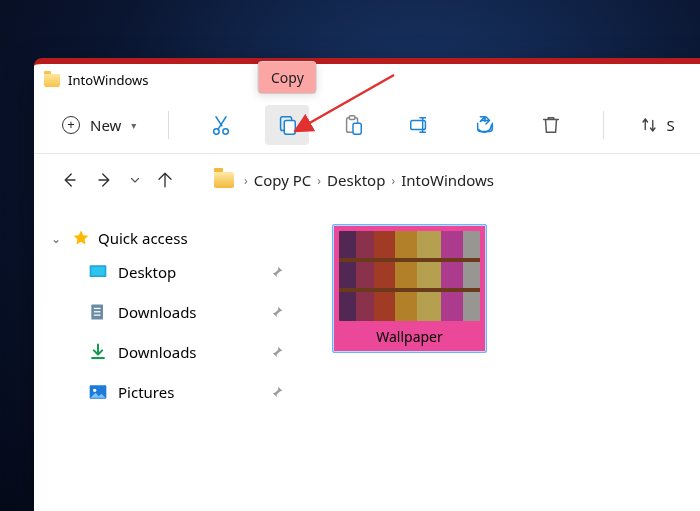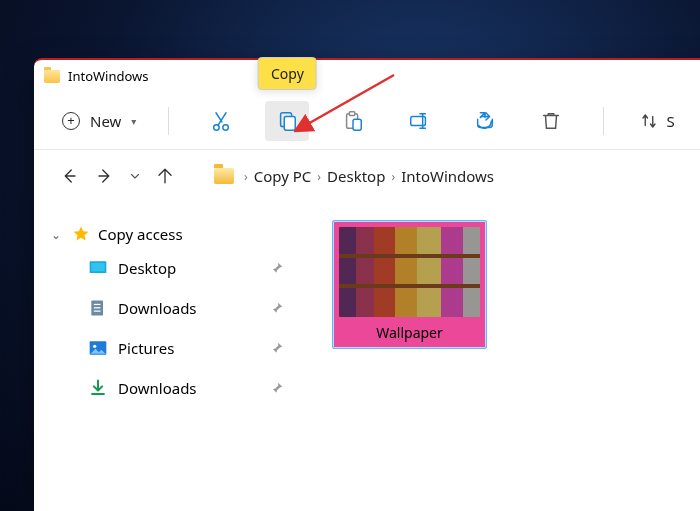--- a/index.html
+++ b/index.html
@@ -19,38 +19,38 @@
       radial-gradient(1px 1px at 350px 40px,#cde 50%,transparent 51%),
       radial-gradient(1px 1px at 450px 15px,#fff 50%,transparent 51%),
       radial-gradient(1px 1px at 550px 35px,#bcd 50%,transparent 51%),
       radial-gradient(1px 1px at 630px 20px,#fff 50%,transparent 51%),
       radial-gradient(1px 1px at 670px 60px,#cde 50%,transparent 51%);
     pointer-events:none;
   }
 
   .window {
     position:absolute; left:34px; top:58px; right:0; bottom:0;
-    background:#fff; border-top:2px solid #b91c1c;
+    background:#fff; border-top:6px solid #b91c1c;
     border-top-left-radius:8px; box-shadow:0 10px 30px rgba(0,0,0,.4);
   }
 
   
   .titlebar { height:32px; display:flex; align-items:center; padding:0 10px; gap:8px; font-size:13px; }
   .folder-ico { width:16px; height:13px; background:linear-gradient(#ffe59a,#f7c34a); border-radius:1px 1px 2px 2px; position:relative; }
   .folder-ico::before { content:""; position:absolute; top:-3px; left:0; width:7px; height:3px; background:#f7c34a; border-radius:1px 1px 0 0; }
 
   
   .toolbar { height:58px; display:flex; align-items:center; padding:0 18px; gap:6px; border-bottom:1px solid #e8e8e8; color:#222; }
   .new-btn { display:flex; align-items:center; gap:10px; padding:6px 10px; border-radius:4px; font-size:15px; }
   .plus-circle { width:18px; height:18px; border:1.5px solid #333; border-radius:50%; display:flex; align-items:center; justify-content:center; font-size:13px; line-height:1; }
   .chev-small { font-size:10px; color:#666; }
   .vsep { width:1px; height:28px; background:#ddd; margin:0 16px; }
   .tool { width:44px; height:40px; display:flex; align-items:center; justify-content:center; border-radius:4px; position:relative; margin:0 8px; }
   .tool.active { background:#eaeaea; }
-  .tooltip { position:absolute; top:-44px; left:50%; transform:translateX(-50%); background:#fde047; border:1px solid #ccc; padding:6px 12px; border-radius:4px; box-shadow:0 2px 8px rgba(0,0,0,.12); font-size:14px; white-space:nowrap; }
+  .tooltip { position:absolute; top:-44px; left:50%; transform:translateX(-50%); background:#fca5a5; border:1px solid #ccc; padding:6px 12px; border-radius:4px; box-shadow:0 2px 8px rgba(0,0,0,.12); font-size:14px; white-space:nowrap; }
   .sort-col { display:flex; align-items:center; gap:8px; margin-left:14px; font-size:15px; }
 
   
   .navrow { height:52px; display:flex; align-items:center; padding:0 18px; gap:2px; }
   .navbtn { width:34px; height:34px; display:flex; align-items:center; justify-content:center; color:#555; border-radius:4px; }
   .breadcrumb { display:flex; align-items:center; gap:6px; margin-left:30px; font-size:15px; color:#222; }
   .bc-sep { color:#777; font-size:12px; }
   .folder-lg { width:20px; height:16px; background:linear-gradient(#ffe9a8,#f3b93a); border-radius:2px; position:relative; margin-right:4px;}
   .folder-lg::before{content:"";position:absolute;top:-4px;left:0;width:9px;height:4px;background:#f3b93a;border-radius:1px 1px 0 0;}
 
@@ -191,21 +191,21 @@
   </div>
 
   <div class="body">
 
     <div class="sidebar">
       <div class="qa-head">
         <span class="chev-exp">⌄</span>
         <svg class="star" viewBox="0 0 24 24">
             <path d="M12 2 l2.9 6.3 6.9.7-5.1 4.7 1.4 6.8L12 17l-6.1 3.5 1.4-6.8L2.2 9l6.9-.7z" fill="#ffb900"></path>
           </svg>
-        <span>Copy access</span>
+        <span>Quick access</span>
       </div>
 
       <div class="qa-item">
         <span class="ico">
           <svg width="20" height="20" viewBox="0 0 24 24">
               <rect x="2" y="4" width="20" height="14" rx="1" fill="#1fa7d8"></rect>
               <rect x="4" y="6" width="16" height="10" fill="#2dc5ef"></rect>
             </svg>
         </span>
         <span>Desktop</span>
@@ -229,41 +229,41 @@
         <span class="pin">
           <svg width="14" height="14" viewBox="0 0 24 24">
               <path d="M14 3l7 7-4 1-5 5-1 4-3-3-5 5 5-5-3-3 4-1 5-5z" fill="#9b9b9b"></path>
             </svg>
         </span>
       </div>
 
       <div class="qa-item">
         <span class="ico">
           <svg width="20" height="20" viewBox="0 0 24 24">
+              <path d="M12 3 v11 M7 10 l5 5 5-5" stroke="#169a4e" stroke-width="2.4" fill="none" stroke-linecap="round" stroke-linejoin="round"></path>
+              <rect x="4" y="18" width="16" height="2.5" fill="#169a4e"></rect>
+            </svg>
+        </span>
+        <span>Downloads</span>
+        <span class="pin">
+          <svg width="14" height="14" viewBox="0 0 24 24">
+              <path d="M14 3l7 7-4 1-5 5-1 4-3-3-5 5 5-5-3-3 4-1 5-5z" fill="#9b9b9b"></path>
+            </svg>
+        </span>
+      </div>
+
+      <div class="qa-item">
+        <span class="ico">
+          <svg width="20" height="20" viewBox="0 0 24 24">
               <rect x="2" y="4" width="20" height="16" rx="1" fill="#1f7bd8"></rect>
               <circle cx="8" cy="10" r="2" fill="#fff"></circle>
               <path d="M3 19 l6-6 4 4 3-3 5 5z" fill="#7cc3ff"></path>
             </svg>
         </span>
         <span>Pictures</span>
-        <span class="pin">
-          <svg width="14" height="14" viewBox="0 0 24 24">
-              <path d="M14 3l7 7-4 1-5 5-1 4-3-3-5 5 5-5-3-3 4-1 5-5z" fill="#9b9b9b"></path>
-            </svg>
-        </span>
-      </div>
-
-      <div class="qa-item">
-        <span class="ico">
-          <svg width="20" height="20" viewBox="0 0 24 24">
-              <path d="M12 3 v11 M7 10 l5 5 5-5" stroke="#169a4e" stroke-width="2.4" fill="none" stroke-linecap="round" stroke-linejoin="round"></path>
-              <rect x="4" y="18" width="16" height="2.5" fill="#169a4e"></rect>
-            </svg>
-        </span>
-        <span>Downloads</span>
         <span class="pin">
           <svg width="14" height="14" viewBox="0 0 24 24">
               <path d="M14 3l7 7-4 1-5 5-1 4-3-3-5 5 5-5-3-3 4-1 5-5z" fill="#9b9b9b"></path>
             </svg>
         </span>
       </div>
     </div>
 
     <div class="content">
       <div class="thumb-card">

